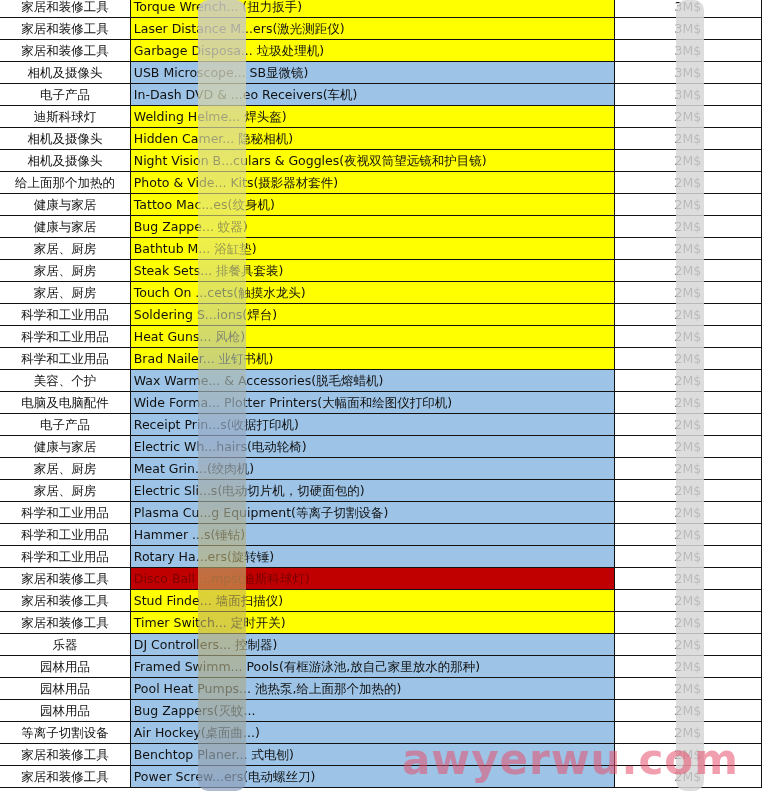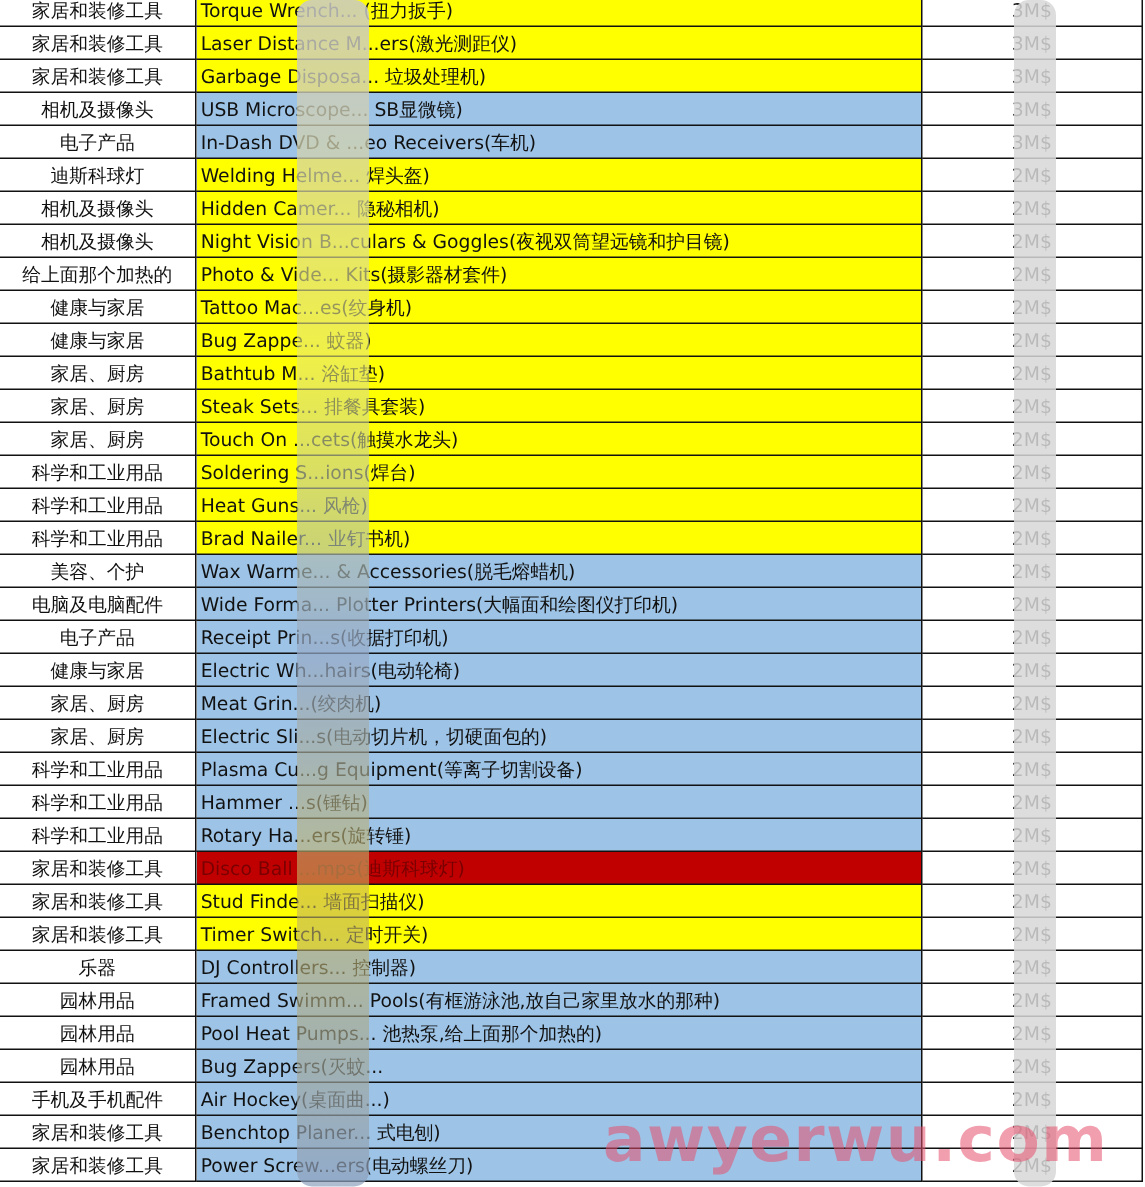--- a/index.html
+++ b/index.html
@@ -187,21 +187,21 @@
         <td class="cat">园林用品</td>
         <td class="prod blue">Pool Heat Pumps... 池热泵,给上面那个加热的)</td>
         <td class="val">2M$</td>
       </tr>
       <tr>
         <td class="cat">园林用品</td>
         <td class="prod blue">Bug Zappers(灭蚊...</td>
         <td class="val">2M$</td>
       </tr>
       <tr>
-        <td class="cat">手机及手机配件</td>
+        <td class="cat">等离子切割设备</td>
         <td class="prod blue">Air Hockey(桌面曲...)</td>
         <td class="val">2M$</td>
       </tr>
       <tr>
         <td class="cat">家居和装修工具</td>
         <td class="prod blue">Benchtop Planer... 式电刨)</td>
         <td class="val">2M$</td>
       </tr>
       <tr>
         <td class="cat">家居和装修工具</td>

